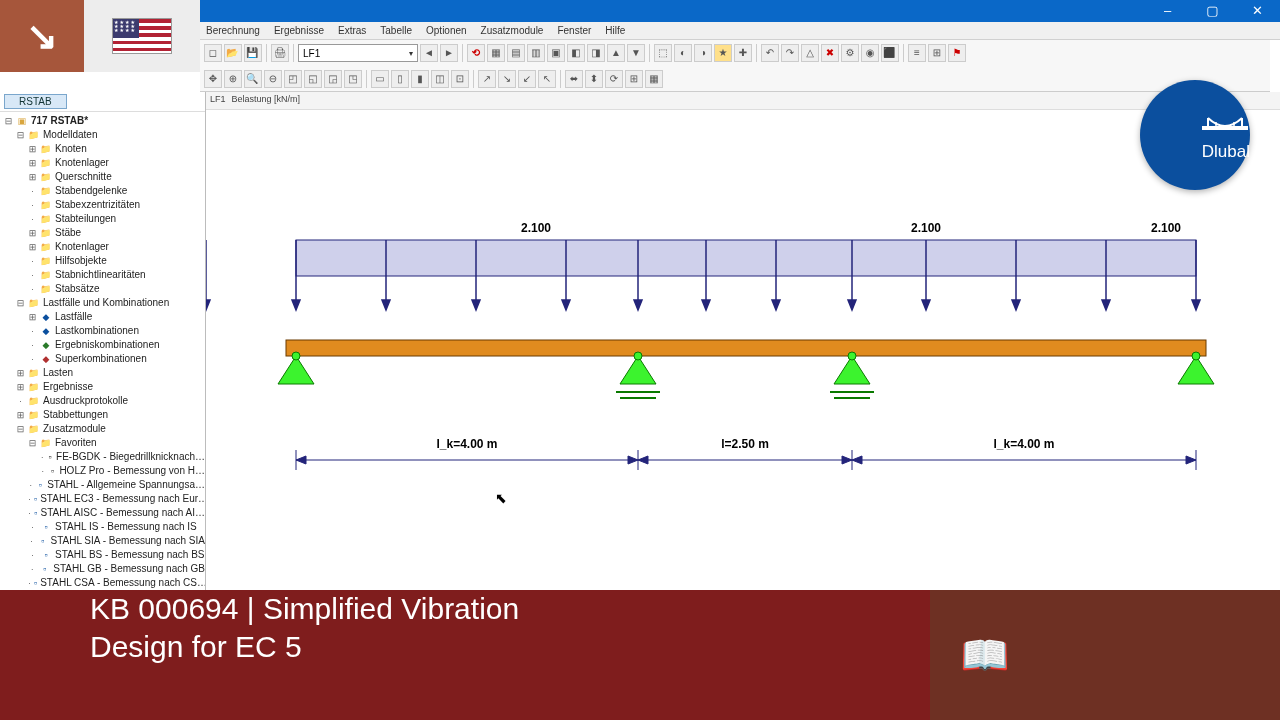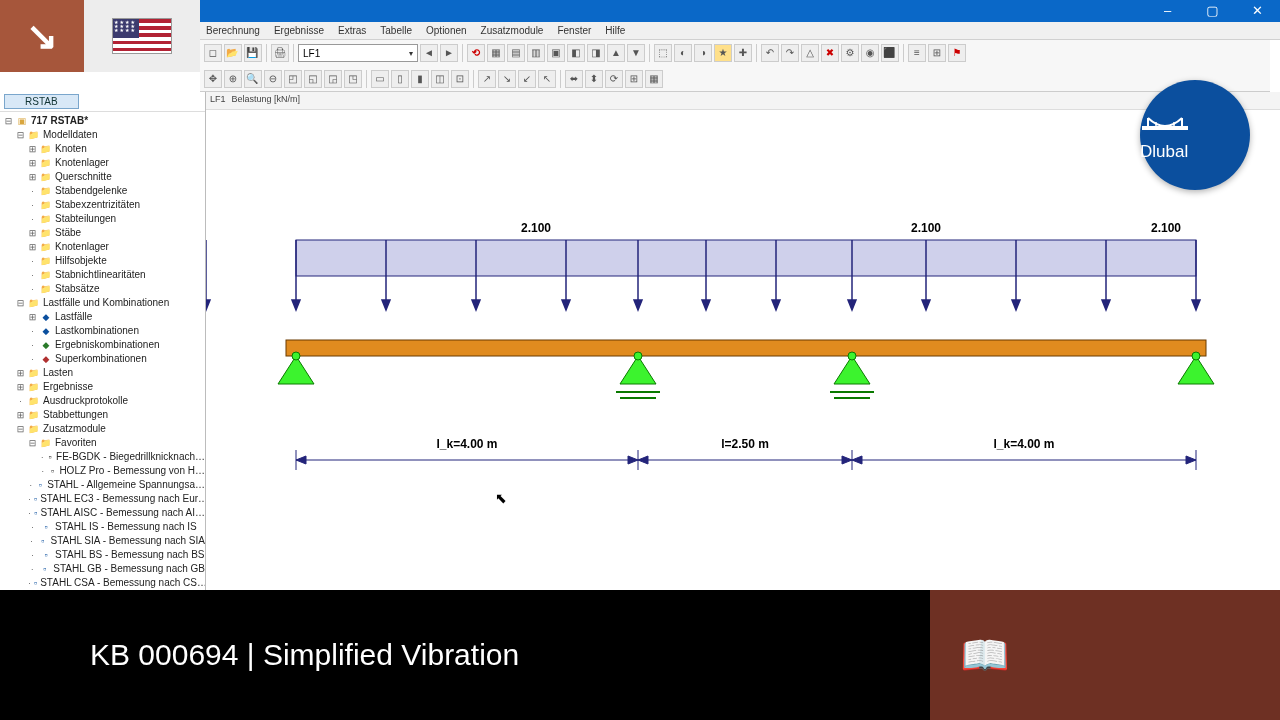--- a/index.html
+++ b/index.html
@@ -27,42 +27,42 @@
   .toolbar.t1 { top: 40px; }
   .toolbar.t2 { top: 66px; border-bottom: 1px solid #ccc; }
   .tbtn { width: 18px; height: 18px; background: #eee; border: 1px solid #ccc; font-size: 10px; text-align: center; line-height: 16px; color: #555; }
   .tsep { width: 1px; height: 18px; background: #ccc; margin: 0 2px; }
   .lf-combo { width: 120px; height: 18px; background: #fff; border: 1px solid #999; font-size: 10px; padding: 0 4px; display: flex; align-items: center; justify-content: space-between; }
   .lf-combo::after { content: "▾"; font-size: 8px; color: #333; }
 
   
   .nav-panel { position: absolute; top: 92px; left: 0; width: 206px; bottom: 130px; background: #fff; border-right: 1px solid #bcbcbc; overflow: hidden; font-size: 10px; color: #222; z-index: 35; }
   .nav-header { background: #fff; border-bottom: 1px solid #ddd; padding: 2px 4px; display: flex; gap: 4px; }
-  .nav-tab { padding: 1px 20px; border: 1px solid #7aa6cc; background: #d8e8f7; color: #133; font-size: 10px; }
+  .nav-tab { padding: 1px 14px; border: 1px solid #7aa6cc; background: #d8e8f7; color: #133; font-size: 10px; }
   .tree { padding: 2px 0 2px 4px; line-height: 14px; }
   .tree-row { display: flex; align-items: center; gap: 3px; white-space: nowrap; padding-left: var(--ind,0px); }
   .tw { width: 9px; text-align: center; color: #666; font-size: 9px; }
   .ticon { width: 12px; height: 10px; display: inline-flex; align-items: center; justify-content: center; font-size: 9px; }
   .fold { color: #d9a63e; }
   .node-blue { color: #0b4f9e; }
   .node-green { color: #2a7a2a; }
   .node-red { color: #b03030; }
 
   
   .viewport { position: absolute; top: 92px; left: 206px; right: 0; bottom: 130px; background: #ffffff; z-index: 30; }
   .vp-hdr { position: absolute; top: 0; left: 0; right: 0; height: 18px; background: #f4f4f4; border-bottom: 1px solid #ddd; font-size: 9px; color: #444; padding: 2px 4px; display: flex; gap: 6px; }
   .diagram { position: absolute; top: 18px; left: 0; right: 0; bottom: 0; }
 
   
-  .badge { position: absolute; top: 80px; right: 30px; width: 110px; height: 110px; border-radius: 50%; background: #0b4f9e; display: flex; flex-direction: column; align-items: flex-start; justify-content: center; color: #fff; z-index: 60; box-shadow: 0 2px 6px rgba(0,0,0,.3); }
+  .badge { position: absolute; top: 80px; right: 30px; width: 110px; height: 110px; border-radius: 50%; background: #0b4f9e; display: flex; flex-direction: column; align-items: flex-end; justify-content: center; color: #fff; z-index: 60; box-shadow: 0 2px 6px rgba(0,0,0,.3); }
   .badge svg { margin-bottom: 4px; }
   .badge-text { font-size: 17px; font-weight: 500; }
 
   
-  .bottom-bar { position: absolute; left: 0; right: 0; bottom: 0; height: 130px; background: #000000; display: flex; align-items: center; z-index: 70; }
+  .bottom-bar { position: absolute; left: 0; right: 0; bottom: 0; height: 130px; background: #7f1d1d; display: flex; z-index: 70; }
   .kb-title { color: #fff; font-size: 30px; font-weight: 400; padding: 0 30px 0 90px; flex: 1; line-height: 1.25; }
   .kb-block { width: 350px; height: 100%; background: #6e3023; display: flex; align-items: center; gap: 20px; padding: 0 30px; }
   .kb-label { color: #fff; font-size: 18px; font-weight: 600; letter-spacing: 1px; line-height: 1.3; }
   .book-icon { font-size: 40px; color: #fff; }
 
   
   .diagram svg { width: 100%; height: 100%; }
 
   .cursor { position: absolute; left: 495px; top: 490px; font-size: 14px; color: #000; z-index: 45; }
 </style>
@@ -447,18 +447,18 @@
     <path d="M8 10 Q25 26 42 10" stroke="#fff" stroke-width="2" fill="none"></path>
     <line x1="16" y1="18" x2="16" y2="14" stroke="#fff" stroke-width="1.5"></line>
     <line x1="25" y1="18" x2="25" y2="17" stroke="#fff" stroke-width="1.5"></line>
     <line x1="34" y1="18" x2="34" y2="14" stroke="#fff" stroke-width="1.5"></line>
   </svg>
   <div class="badge-text">Dlubal</div>
 </div>
 
 <div class="bottom-bar">
   <div class="kb-title">
-    <span>KB 000694 | Simplified Vibration</span><br>
+    <span>KB 000694 | Simplified Vibration</span><br><span>Design for EC 5</span>
   </div>
   <div class="kb-block">
     <span class="book-icon">📖</span>
   </div>
 </div>
 
 </body></html>

